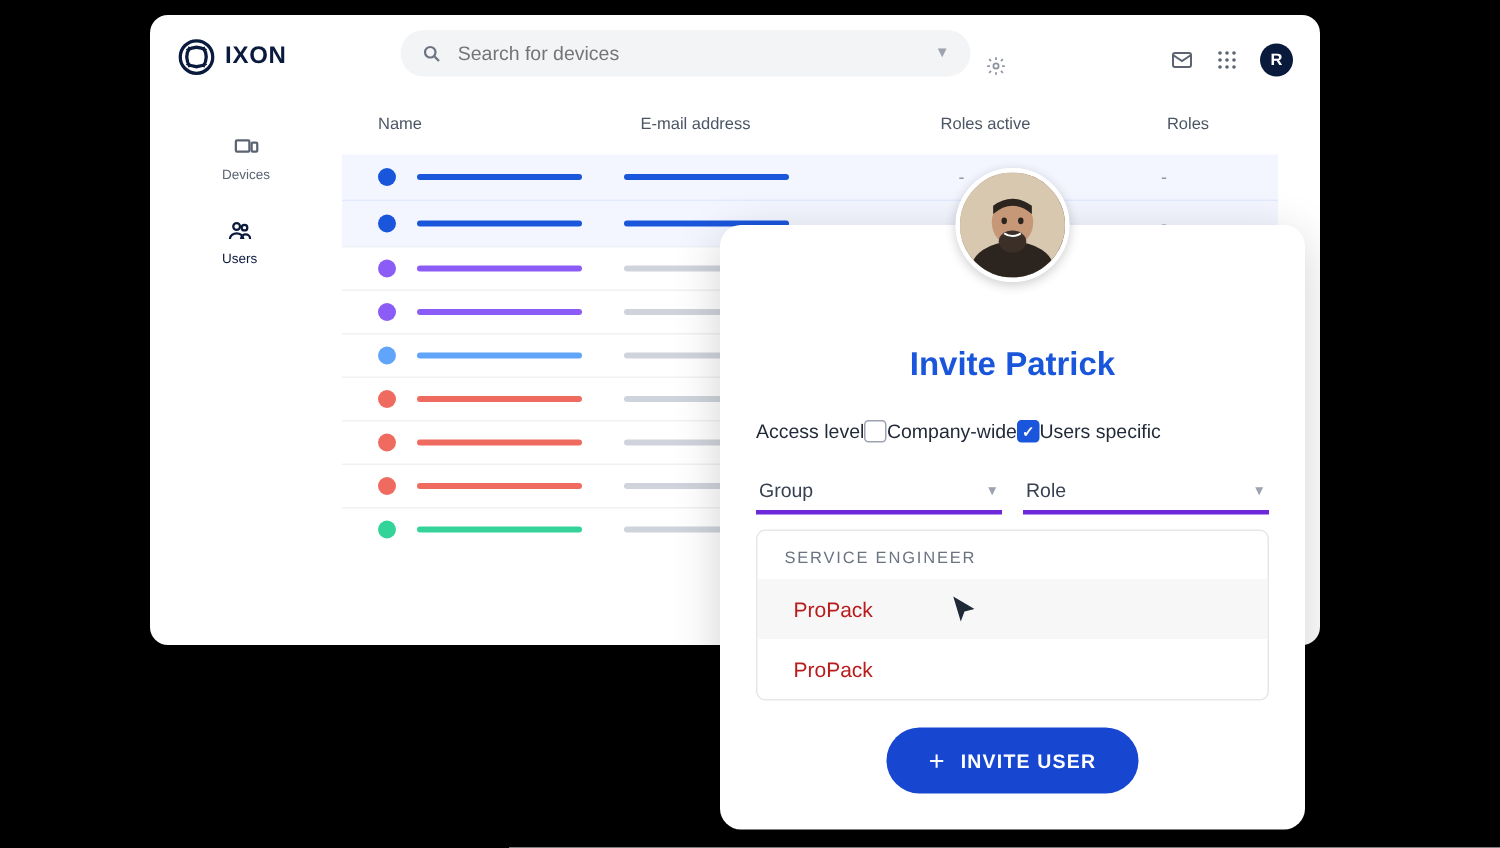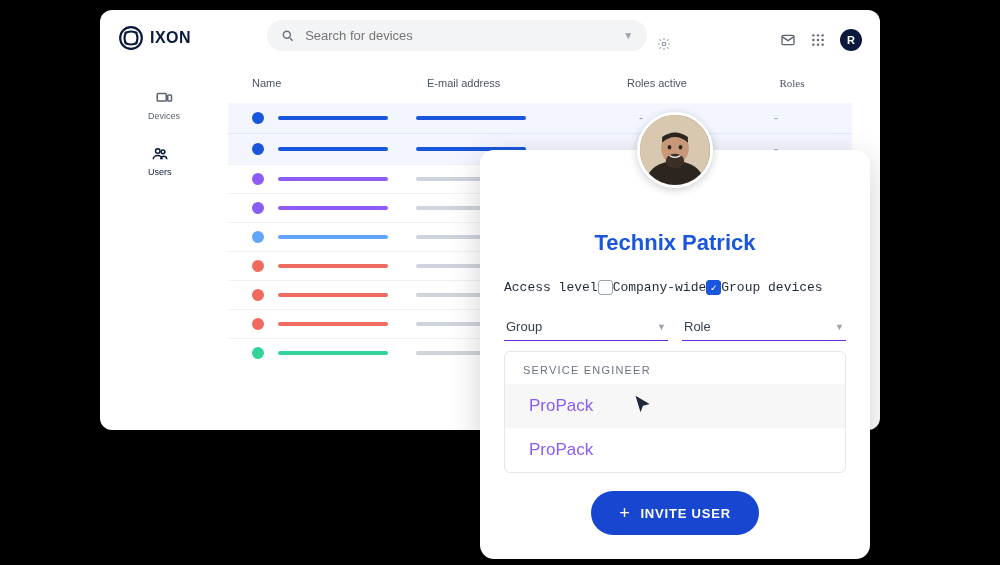--- a/index.html
+++ b/index.html
@@ -25,21 +25,21 @@
     .side-item { display: flex; flex-direction: column; align-items: center; gap: 4px; color: #5b6470; cursor: pointer; }
     .side-item.active { color: #0a1a3d; }
     .side-item svg { width: 18px; height: 18px; }
     .side-label { font-size: 9px; }
 
     .main { flex: 1; padding: 12px 28px 0 12px; }
     .table-header { display: flex; padding: 4px 0 14px 24px; color: #4b5563; font-size: 11px; }
     .col-name { width: 145px; }
     .col-email { width: 155px; margin-left: 30px; }
     .col-last { width: 150px; text-align: center; }
-    .col-roles { width: 120px; text-align: center; font-family: Liberation Serif, serif; }
+    .col-roles { width: 120px; text-align: center; }
 
     .rows { display: flex; flex-direction: column; }
     .row { display: flex; align-items: center; padding: 8px 0 8px 24px; border-top: 1px solid #f0f1f3; }
     .row.selected { background: #f3f6ff; border-top: none; }
     .row.selected + .row.selected { border-top: 1px solid #e3eaff; }
     .dot { width: 12px; height: 12px; border-radius: 50%; margin-right: 14px; }
     .bar { height: 4px; border-radius: 3px; }
     .bar-name { width: 110px; margin-right: 28px; }
     .bar-email { width: 110px; background: #cfd4dc; margin-right: 40px; }
     .dash { width: 150px; text-align: center; color: #8b93a1; font-size: 12px; }
@@ -50,31 +50,31 @@
     .c-purple { background: #8b5cf6; }
     .c-lightblue { background: #60a5fa; }
     .c-red { background: #ef6b5f; }
     .c-green { background: #34d399; }
 
     
     .invite { position: absolute; left: 480px; top: 150px; width: 390px; background: #fff; border-radius: 14px; box-shadow: 0 8px 32px rgba(0,0,0,0.18); padding: 80px 24px 24px; }
     .avatar-photo { position: absolute; top: -38px; left: 50%; transform: translateX(-50%); width: 76px; height: 76px; border-radius: 50%; border: 3px solid #fff; box-shadow: 0 2px 8px rgba(0,0,0,0.2); overflow: hidden; background: linear-gradient(135deg, #c9a884 0%, #3b2f28 100%); }
     .avatar-photo svg { width: 100%; height: 100%; }
     .invite-title { text-align: center; font-size: 22px; font-weight: 600; color: #1a56db; margin-bottom: 24px; }
-    .access-row { display: flex; align-items: center; font-size: 13px; color: #1f2937; margin-bottom: 18px; font-family: Liberation Mono, monospace; }
+    .access-row { display: flex; align-items: center; font-size: 13px; color: #1f2937; margin-bottom: 18px; }
     .checkbox { width: 15px; height: 15px; border: 1.5px solid #9ca3af; border-radius: 3px; display: inline-flex; align-items: center; justify-content: center; }
     .checkbox.checked { background: #1a56db; border-color: #1a56db; }
     .checkbox.checked::after { content: '✓'; color: #fff; font-size: 10px; font-weight: bold; }
     .selects { display: flex; gap: 14px; margin-bottom: 8px; }
-    .select { flex: 1; display: flex; align-items: center; justify-content: space-between; padding: 6px 2px; border-bottom: 1px solid #6d28d9; font-size: 13px; color: #374151; }
+    .select { flex: 1; display: flex; align-items: center; justify-content: space-between; padding: 6px 2px; border-bottom: 3px solid #6d28d9; font-size: 13px; color: #374151; }
     .select .caret { color: #9ca3af; font-size: 9px; }
 
     .dropdown { border: 1px solid #e5e7eb; border-radius: 6px; margin-top: 10px; overflow: hidden; position: relative; }
     .dd-header { font-size: 11px; letter-spacing: 1.2px; color: #6b7280; padding: 12px 18px 8px; }
-    .dd-item { padding: 12px 24px; font-size: 17px; color: #8b5cf6; cursor: pointer; position: relative; }
+    .dd-item { padding: 12px 24px; font-size: 14px; color: #b91c1c; cursor: pointer; position: relative; }
     .dd-item.hover { background: #f7f7f8; }
     .cursor { position: absolute; left: 128px; top: 42px; width: 20px; height: 20px; pointer-events: none; }
 
     .invite-btn-wrap { display: flex; justify-content: center; margin-top: 18px; }
     .invite-btn { background: #1746d0; color: #fff; border: none; border-radius: 26px; padding: 13px 28px; font-size: 13px; font-weight: 700; letter-spacing: 0.8px; display: flex; align-items: center; gap: 10px; cursor: pointer; }
     .plus { font-size: 18px; font-weight: 400; line-height: 1; }
 
     .gear-icon { width: 14px; height: 14px; color: #8b93a1; margin-left: -6px; }
   </style>
 </head>
@@ -222,28 +222,28 @@
       <rect width="76" height="76" fill="#d8c8b0"></rect>
       <ellipse cx="38" cy="70" rx="30" ry="20" fill="#2b241f"></ellipse>
       <ellipse cx="38" cy="36" rx="15" ry="17" fill="#c69878"></ellipse>
       <path d="M24 30 Q38 18 52 30 L52 24 Q38 14 24 24 Z" fill="#2b241f"></path>
       <ellipse cx="38" cy="50" rx="10" ry="8" fill="#3b2f28"></ellipse>
       <ellipse cx="32" cy="35" rx="2" ry="2.5" fill="#2b241f"></ellipse>
       <ellipse cx="44" cy="35" rx="2" ry="2.5" fill="#2b241f"></ellipse>
       <path d="M32 44 Q38 48 44 44" stroke="#fff" stroke-width="1.5" fill="none"></path>
     </svg>
   </div>
-  <div class="invite-title">Technix Patrick</div>
+  <div class="invite-title">Invite Patrick</div>
 
   <div class="access-row">
     <span>Access level</span>
     <span class="checkbox"></span>
     <span>Company-wide</span>
     <span class="checkbox checked"></span>
-    <span>Group devices</span>
+    <span>Users specific</span>
   </div>
 
   <div class="selects">
     <div class="select">
       <span>Group</span>
       <span class="caret">▼</span>
     </div>
     <div class="select">
       <span>Role</span>
       <span class="caret">▼</span>

